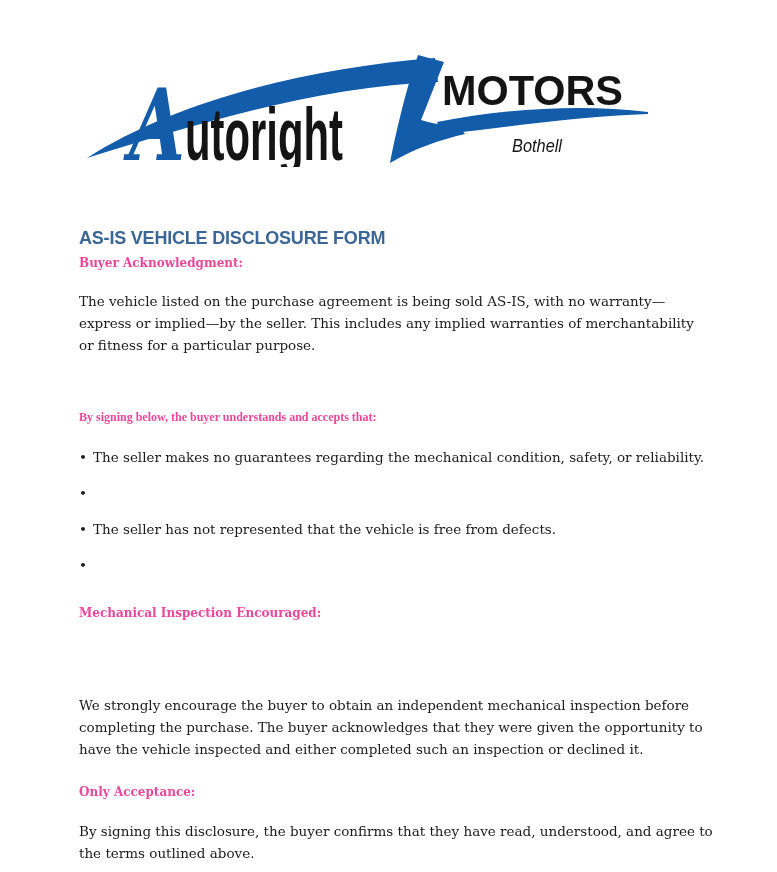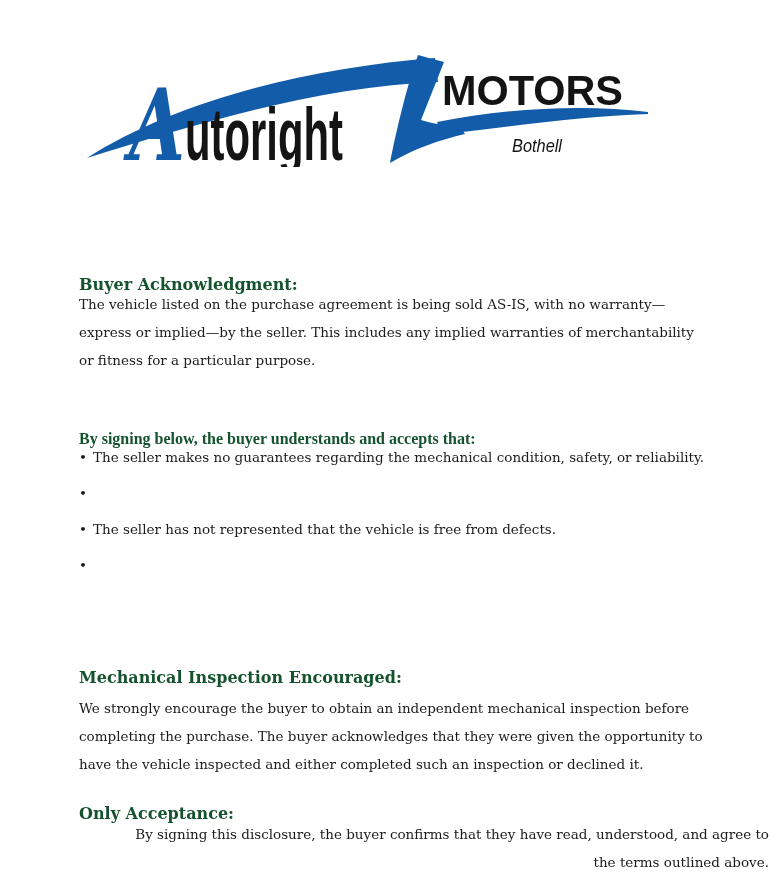--- a/index.html
+++ b/index.html
@@ -34,32 +34,31 @@
     font-weight: bold;
     font-size: 18px;
     letter-spacing: -0.2px;
     line-height: 20px;
   }
 
   .sec-heading {
     left: 79px;
     font-family: "DejaVu Serif", serif;
     font-weight: bold;
-    font-size: 16px;
+    font-size: 12px;
     line-height: 18px;
-    color: #14532d;
+    color: #ec4899;
     white-space: nowrap;
-    margin-top: 22px;
   }
 
   .body-para {
     left: 79px;
     width: 690px;
     font-size: 13.5px;
-    line-height: 28px;
+    line-height: 22px;
     color: #1b1b1b;
     white-space: pre-line;
   }
 
   .bullet-list {
     left: 79px;
     top: 446px;
     width: 690px;
   }
   .bullet-item {
@@ -72,24 +71,24 @@
   }
   .bullet-marker {
     margin-right: 6px;
     flex: 0 0 auto;
   }
   .bullet-text { white-space: nowrap; }
 
   .h-ack  { top: 254px; }
   .p-ack  { top: 290px; }
   .h-terms{ top: 408px; font-family: Liberation Serif, serif; }
-  .h-insp { top: 647px; }
+  .h-insp { top: 604px; }
   .p-insp { top: 665px; margin-top: 29px; }
   .h-acc  { top: 783px; }
-  .p-acc  { top: 820px; text-align: right; }
+  .p-acc  { top: 820px; }
 </style>
 </head>
 <body>
 
 <div class="page">
 
   <div class="abs logo-wrap">
     <svg width="575" height="125" viewBox="0 0 575 125" xmlns="http://www.w3.org/2000/svg">
 
       <path d="M 2,116
@@ -111,20 +110,21 @@
                C 500,74 430,84 360,92
                C 356,88 353,84 352,80 Z" fill="#135CA9"></path>
 
       <text x="44" y="118" font-family="DejaVu Serif, serif" font-style="italic" font-weight="bold" font-size="100" textLength="56" lengthAdjust="spacingAndGlyphs" fill="#135CA9">A</text>
       <text x="100" y="118" font-family="Liberation Sans, sans-serif" font-weight="bold" font-size="74" textLength="158" lengthAdjust="spacingAndGlyphs" fill="#141414">utoright</text>
       <text x="357" y="63" font-family="Liberation Sans, sans-serif" font-weight="bold" font-size="42" textLength="181" lengthAdjust="spacingAndGlyphs" fill="#141414">MOTORS</text>
       <text x="427" y="110" font-family="Liberation Sans, sans-serif" font-style="italic" font-size="18" textLength="50" lengthAdjust="spacingAndGlyphs" fill="#141414">Bothell</text>
     </svg>
   </div>
 
+  <div class="abs doc-title" style="color:#3B6696;">AS-IS VEHICLE DISCLOSURE FORM</div>
 
   <div class="abs sec-heading h-ack">Buyer Acknowledgment:</div>
   <div class="abs body-para p-ack">The vehicle listed on the purchase agreement is being sold AS-IS, with no warranty—
 express or implied—by the seller. This includes any implied warranties of merchantability
 or fitness for a particular purpose.</div>
 
   <div class="abs sec-heading h-terms">By signing below, the buyer understands and accepts that:</div>
 
   <div class="abs bullet-list">
     <div class="bullet-item">

